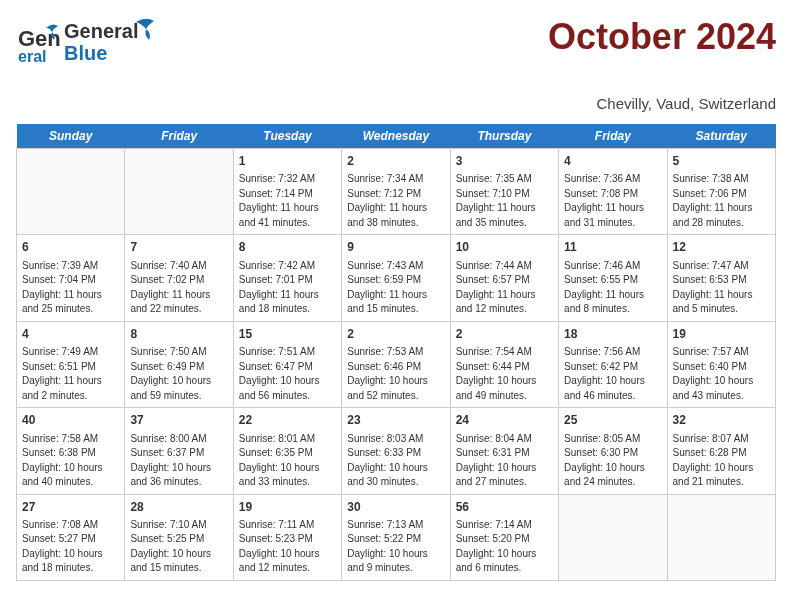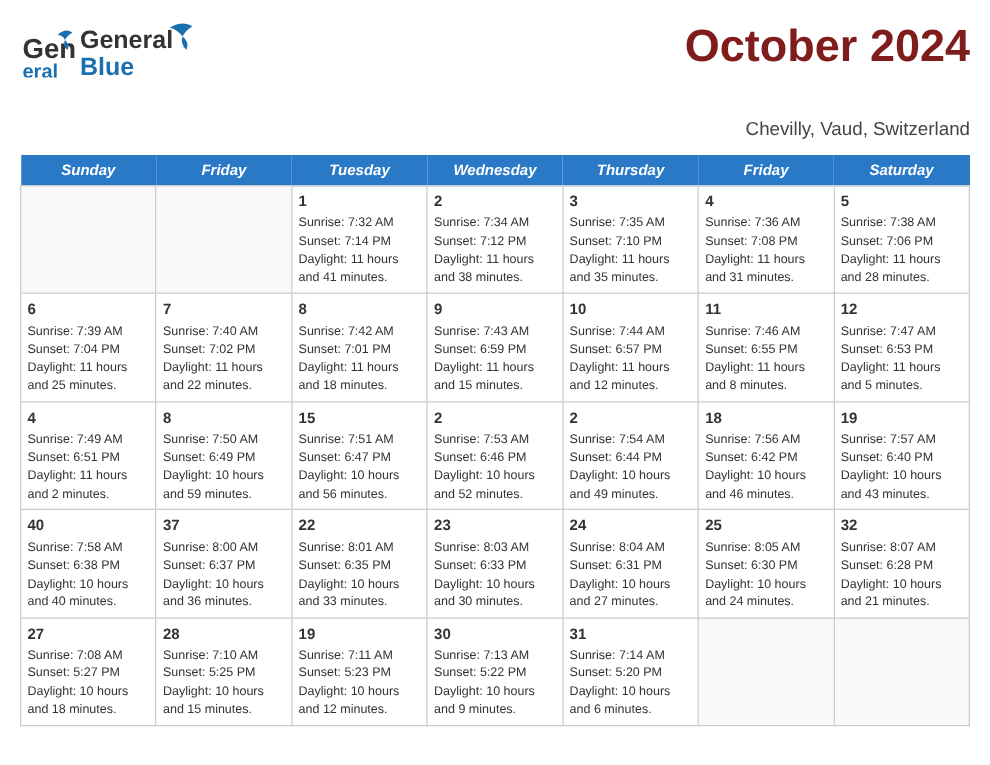--- a/index.html
+++ b/index.html
@@ -251,20 +251,20 @@
         </td>
         <td>
           <span class="day-num">19</span>
           <div class="day-info">Sunrise: 7:11 AM<br>Sunset: 5:23 PM<br>Daylight: 10 hours and 12 minutes.</div>
         </td>
         <td>
           <span class="day-num">30</span>
           <div class="day-info">Sunrise: 7:13 AM<br>Sunset: 5:22 PM<br>Daylight: 10 hours and 9 minutes.</div>
         </td>
         <td>
-          <span class="day-num">31</span>
+          <span class="day-num">56</span>
           <div class="day-info">Sunrise: 7:14 AM<br>Sunset: 5:20 PM<br>Daylight: 10 hours and 6 minutes.</div>
         </td>
         <td class="empty"></td>
         <td class="empty"></td>
       </tr>
     </tbody>
 </table>
 
 </body></html>

